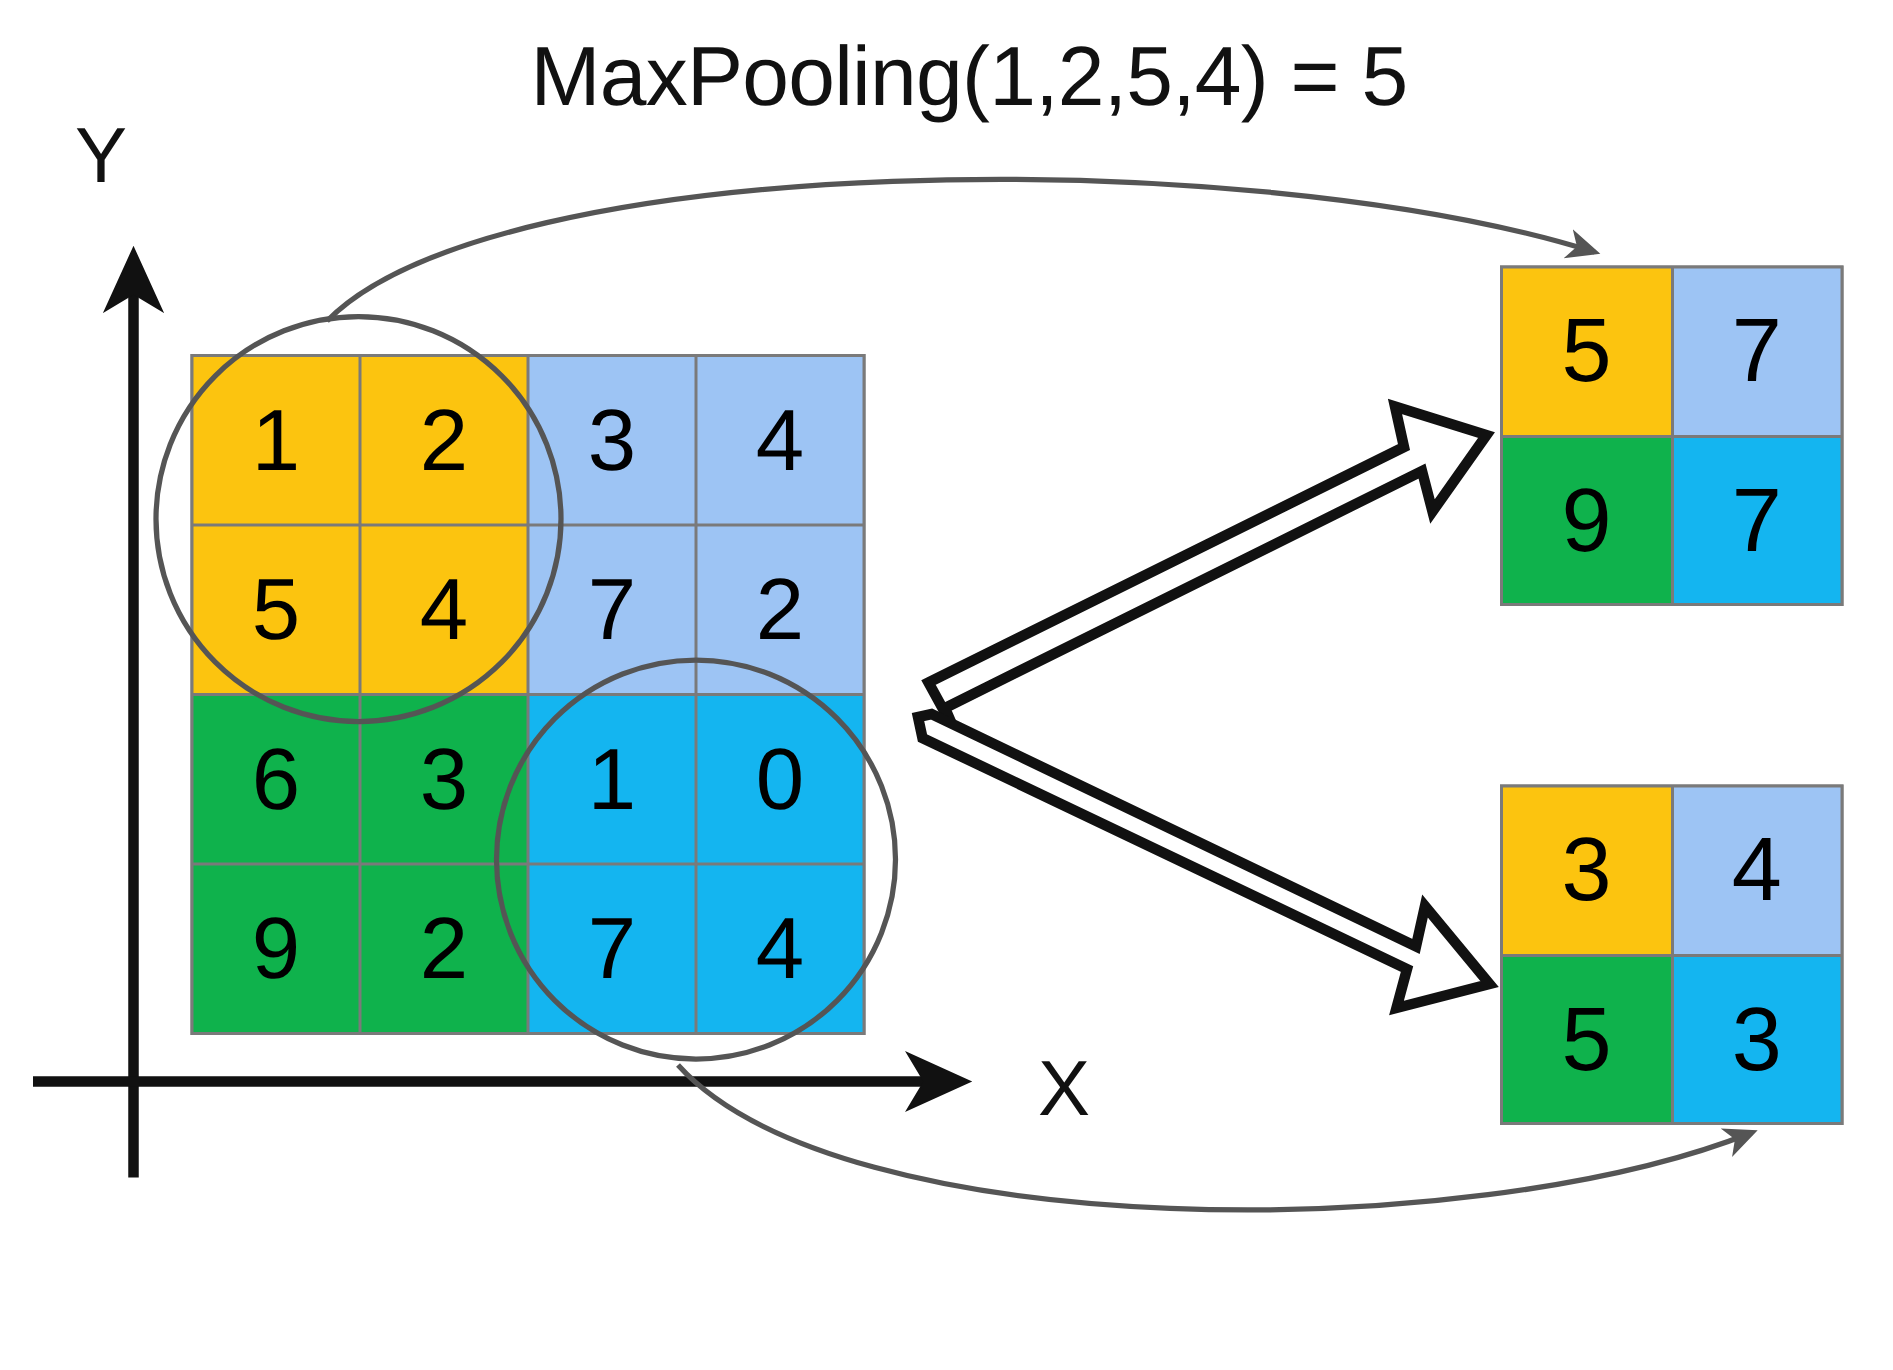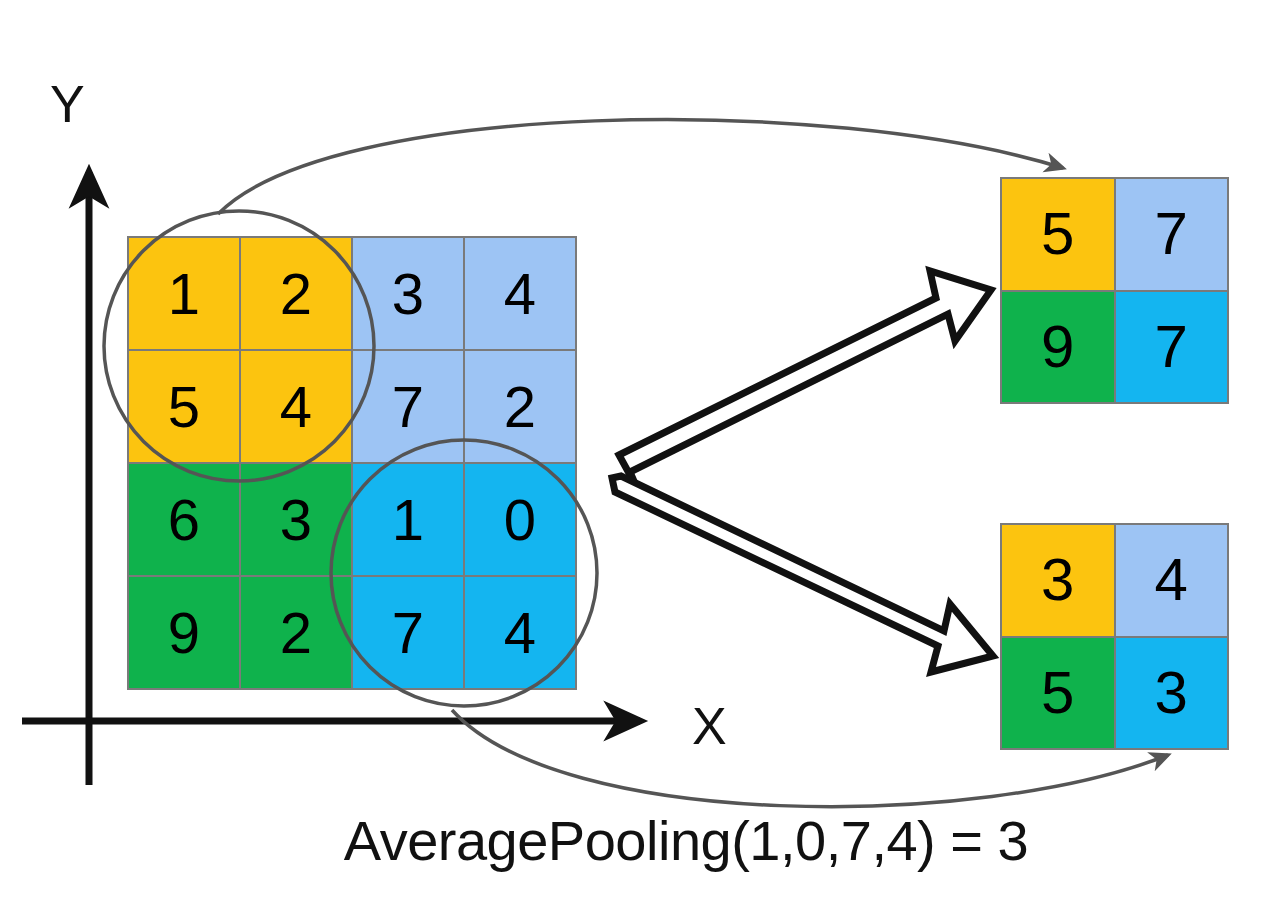--- a/index.html
+++ b/index.html
@@ -106,22 +106,22 @@
   .c-yellow { background: #fcc40f; }
   .c-lightblue { background: #9dc4f4; }
   .c-green { background: #0fb24c; }
   .c-cyan { background: #14b5f0; }
 </style>
 </head>
 <body>
 
 <div id="stage">
 
+  <div class="caption" id="caption-top">MaxPooling(1,2,5,4) = 5</div>
 
-  <div class="caption" id="caption-bottom">AveragePooling(1,0,7,4) = 3</div>
 
   <div class="axis-label" id="axis-label-y">Y</div>
   <div class="axis-label" id="axis-label-x">X</div>
 
   <div class="grid" id="input-grid">
       <div class="cell c-yellow">1</div>
       <div class="cell c-yellow">2</div>
       <div class="cell c-lightblue">3</div>
       <div class="cell c-lightblue">4</div>
       <div class="cell c-yellow">5</div>

